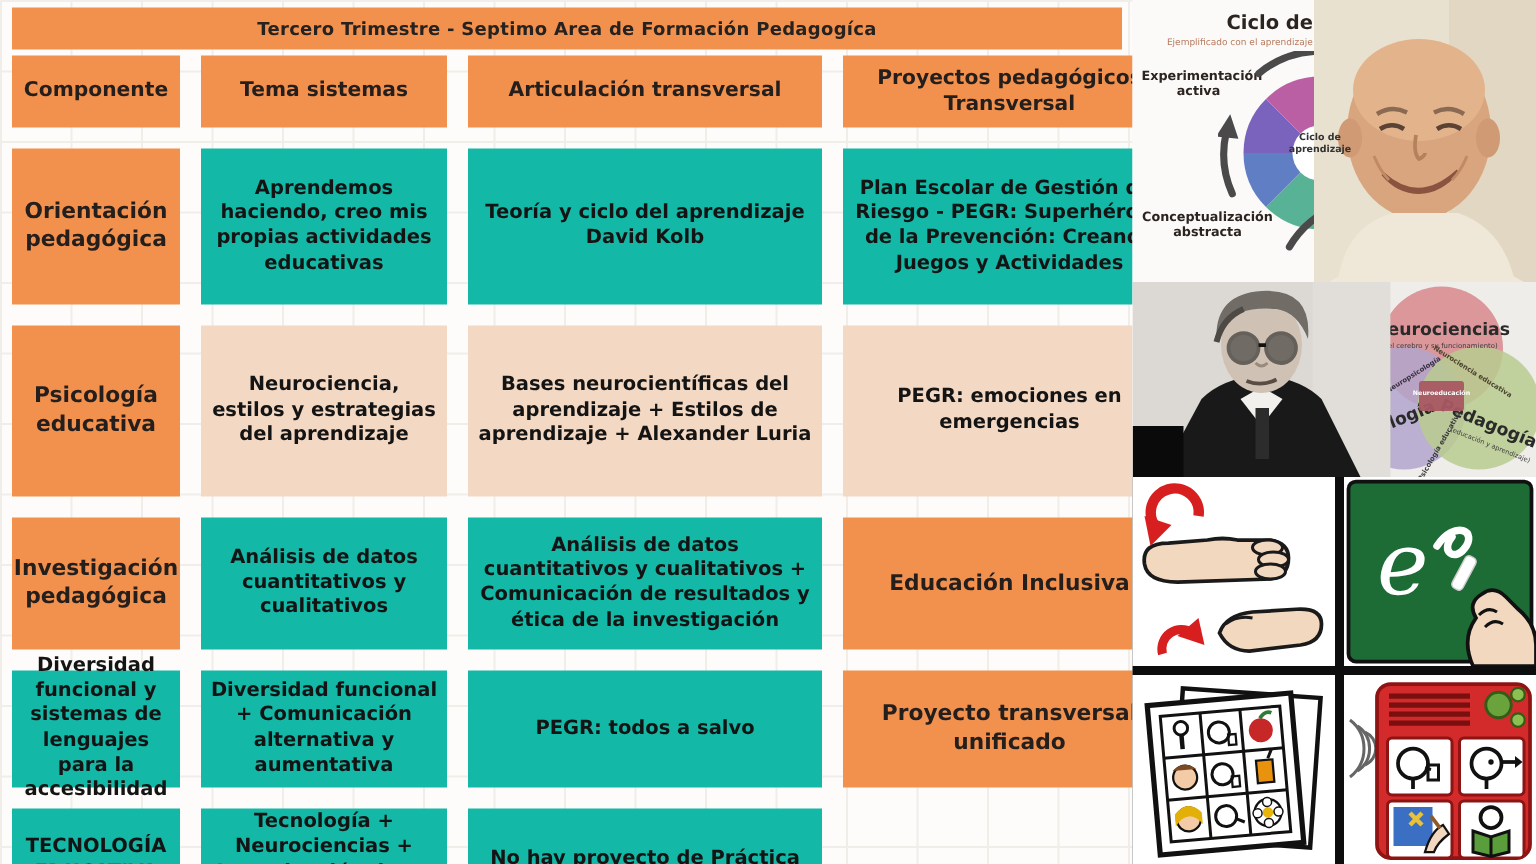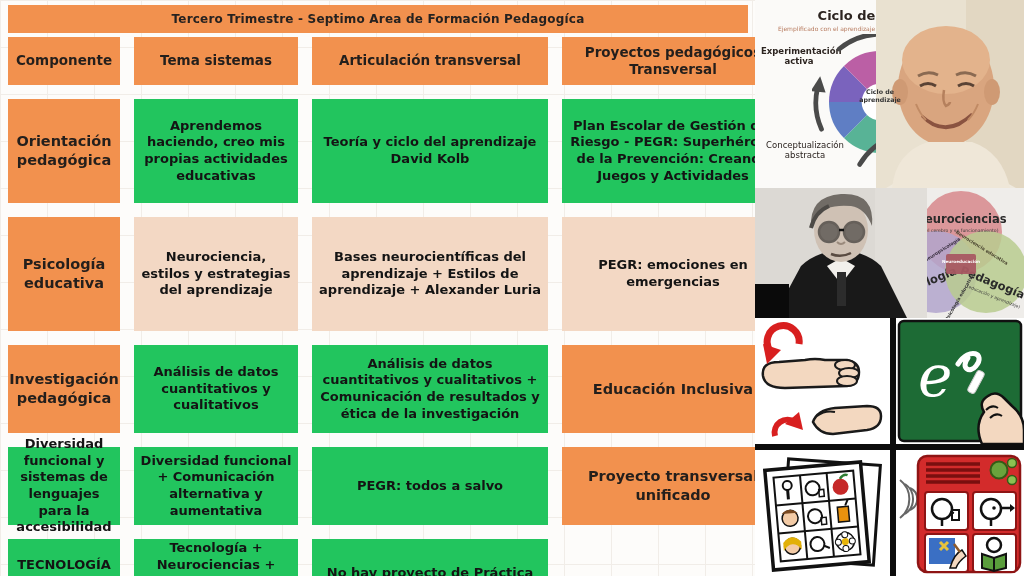--- a/index.html
+++ b/index.html
@@ -21,30 +21,30 @@
   .tbl{
     position:absolute;left:8px;top:37px;width:740px;
     display:grid;
     grid-template-columns:112px 164px 236px 222px;
     grid-template-rows:48px 104px 114px 88px 78px 86px;
     gap:14px;
   }
   .tbl>div{display:flex;align-items:center;justify-content:center;text-align:center;padding:3px 6px;box-sizing:border-box;line-height:1.28;}
   .hc{background:#f2914e;font-weight:700;font-size:13.5px;color:#241f1c;}
   .cc{background:#f2914e;font-weight:700;font-size:14.5px;color:#241f1c;}
-  .tc{background:#22c55e;font-weight:700;font-size:13px;color:#141414;}
+  .tc{background:#14b8a6;font-weight:700;font-size:13px;color:#141414;}
   .peach{background:#f3d8c4;}
   .al{justify-content:flex-start;text-align:left;}
   
   .right{position:absolute;left:755px;top:0;width:269px;height:576px;background:#fbfaf8;}
   .sec-kolb{position:absolute;left:0;top:0;width:269px;height:188px;background:#fbfaf8;overflow:hidden;}
   .kolb-title{position:absolute;left:20px;top:8px;width:180px;text-align:center;font-size:13px;font-weight:700;color:#2c2420;}
   .kolb-sub{position:absolute;left:12px;top:25px;width:196px;text-align:center;font-size:6px;color:#b77a5e;}
   .kolb-lab1{position:absolute;left:6px;top:46px;width:76px;text-align:center;font-size:8.5px;font-weight:700;color:#2c2420;line-height:1.2;}
-  .kolb-lab2{position:absolute;left:2px;top:140px;width:96px;text-align:center;font-size:8.5px;font-weight:400;color:#2c2420;line-height:1.2;}
+  .kolb-lab2{position:absolute;left:2px;top:140px;width:96px;text-align:center;font-size:8.5px;font-weight:700;color:#2c2420;line-height:1.2;}
   .kolb-center{position:absolute;left:98px;top:88px;width:54px;text-align:center;font-size:6.3px;font-weight:700;color:#333;line-height:1.2;z-index:3;}
   .wheel{position:absolute;left:57px;top:34px;z-index:1;}
   .kolb-photo{position:absolute;right:0;top:0;z-index:2;}
   .sec-venn{position:absolute;left:0;top:188px;width:269px;height:130px;background:#efedea;overflow:hidden;}
   .venn-svg{position:absolute;left:134px;top:0;z-index:1;}
   .luria-photo{position:absolute;left:0;top:0;z-index:2;}
   .quad{
     position:absolute;left:0;top:318px;width:269px;height:258px;background:#0d0d0d;
     display:grid;grid-template-columns:135px 128px;grid-template-rows:126px 126px;gap:6px;
   }

